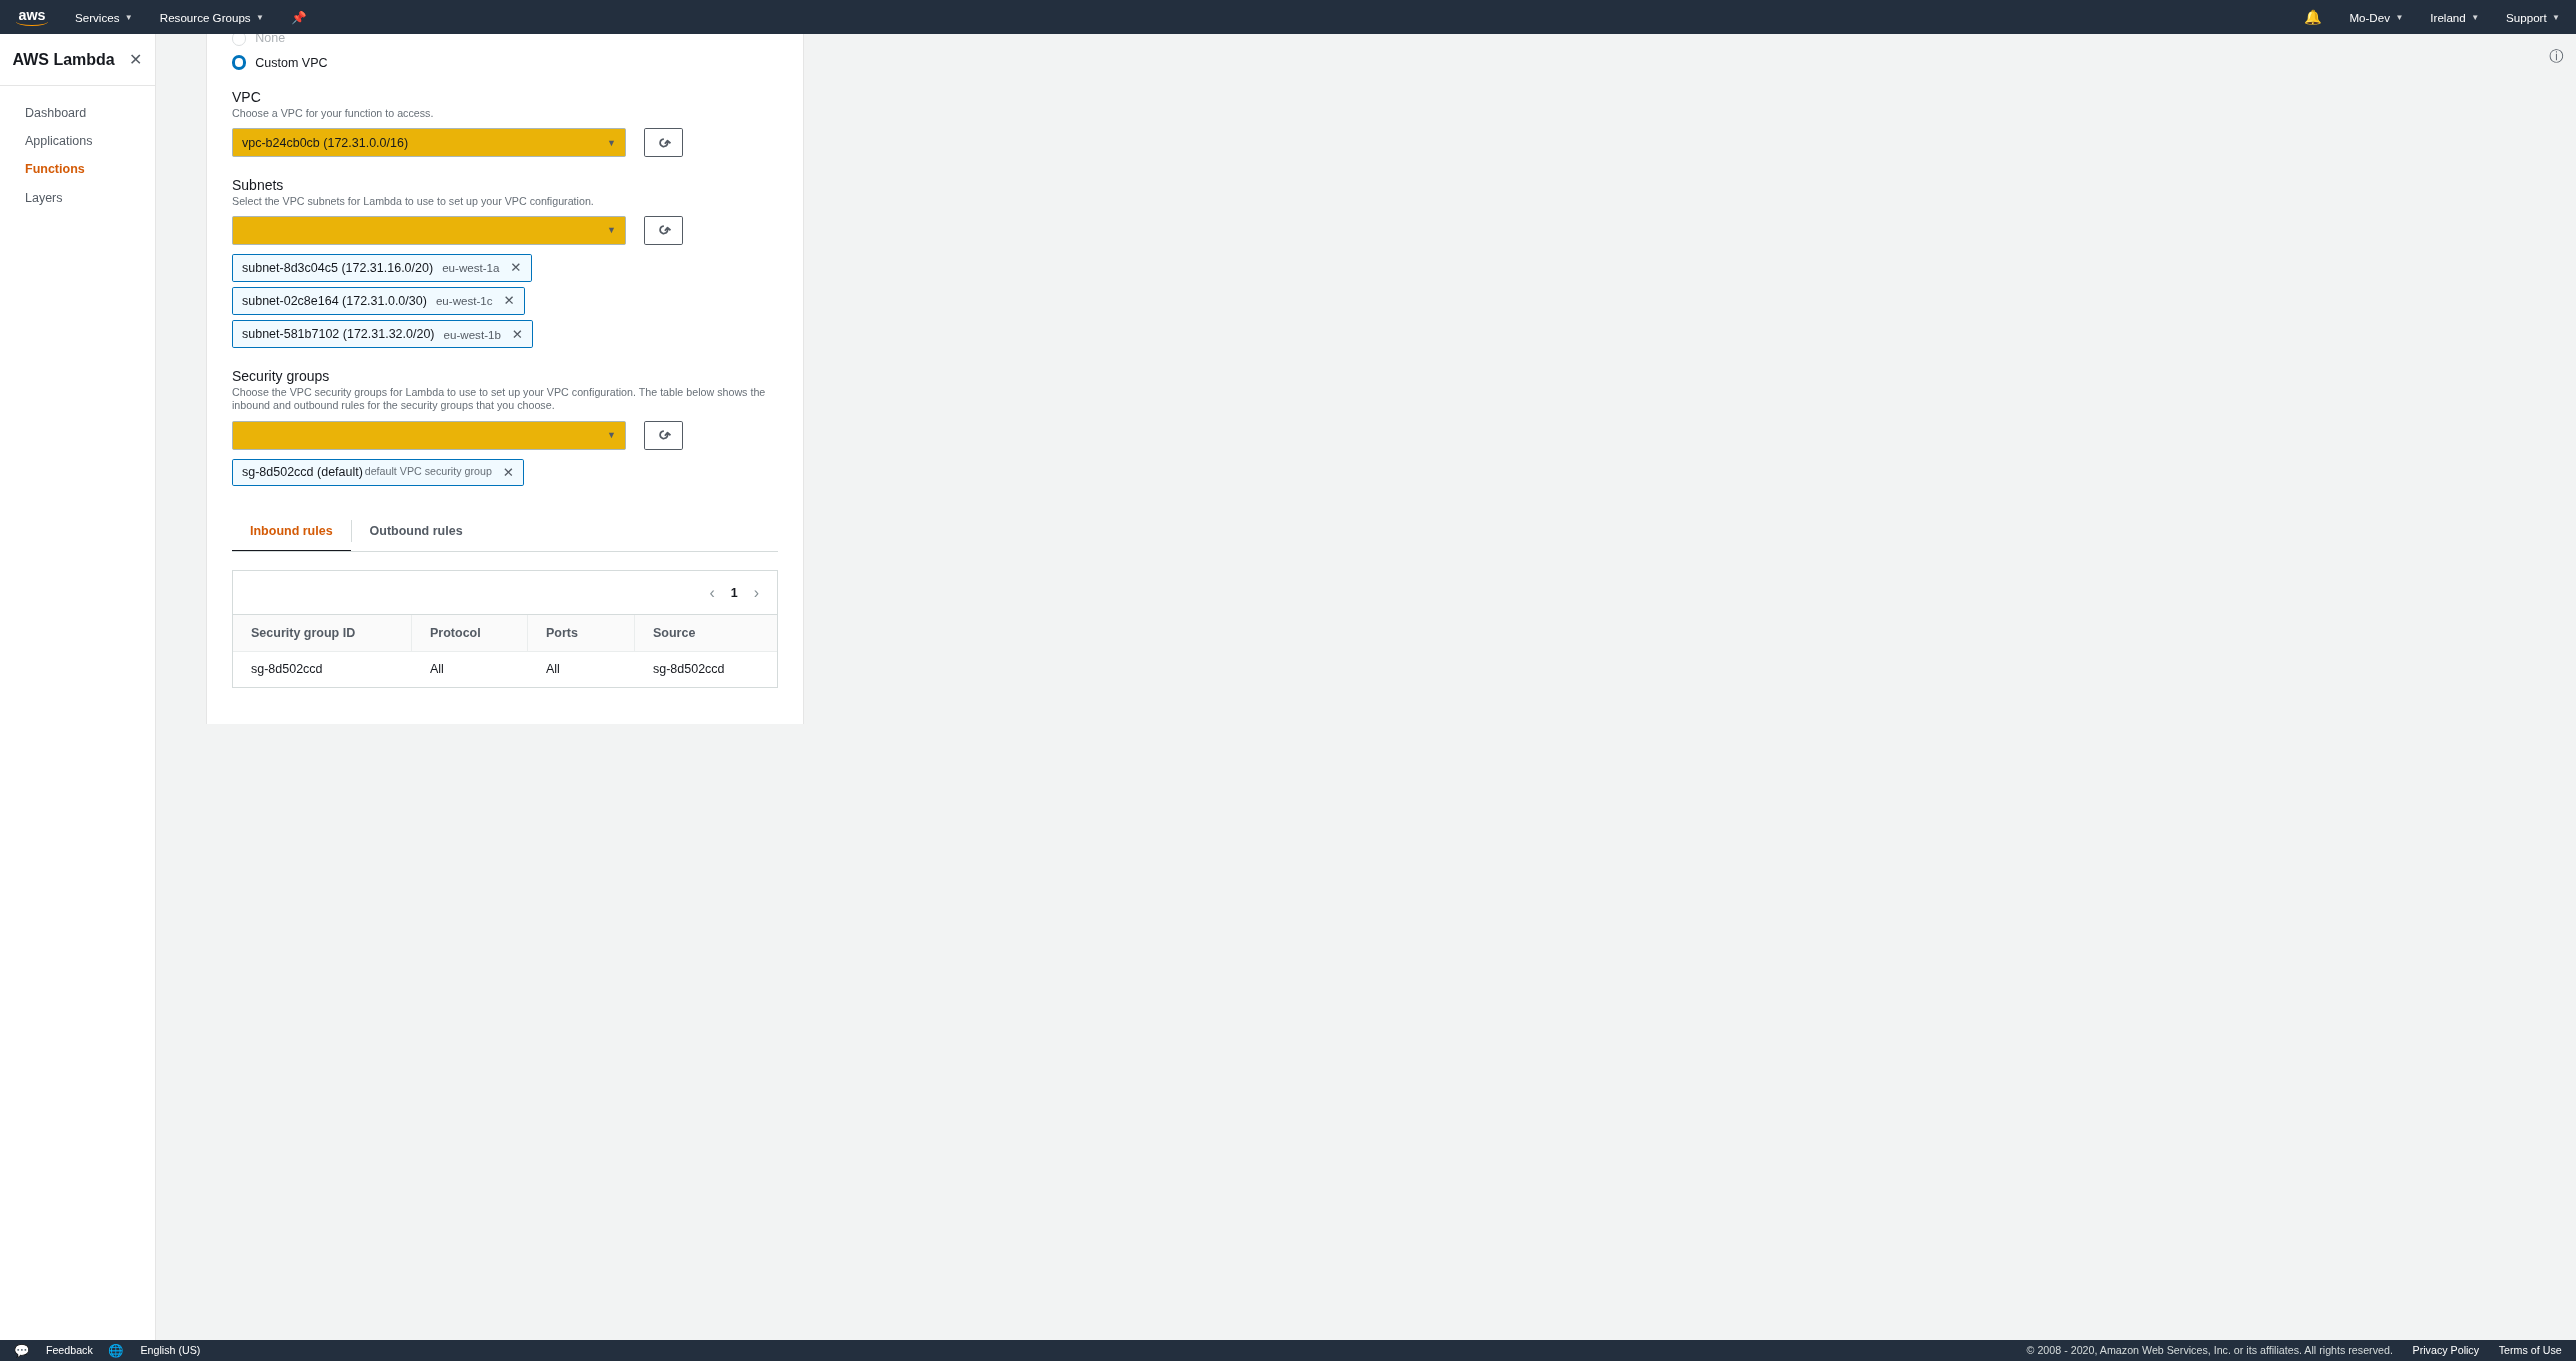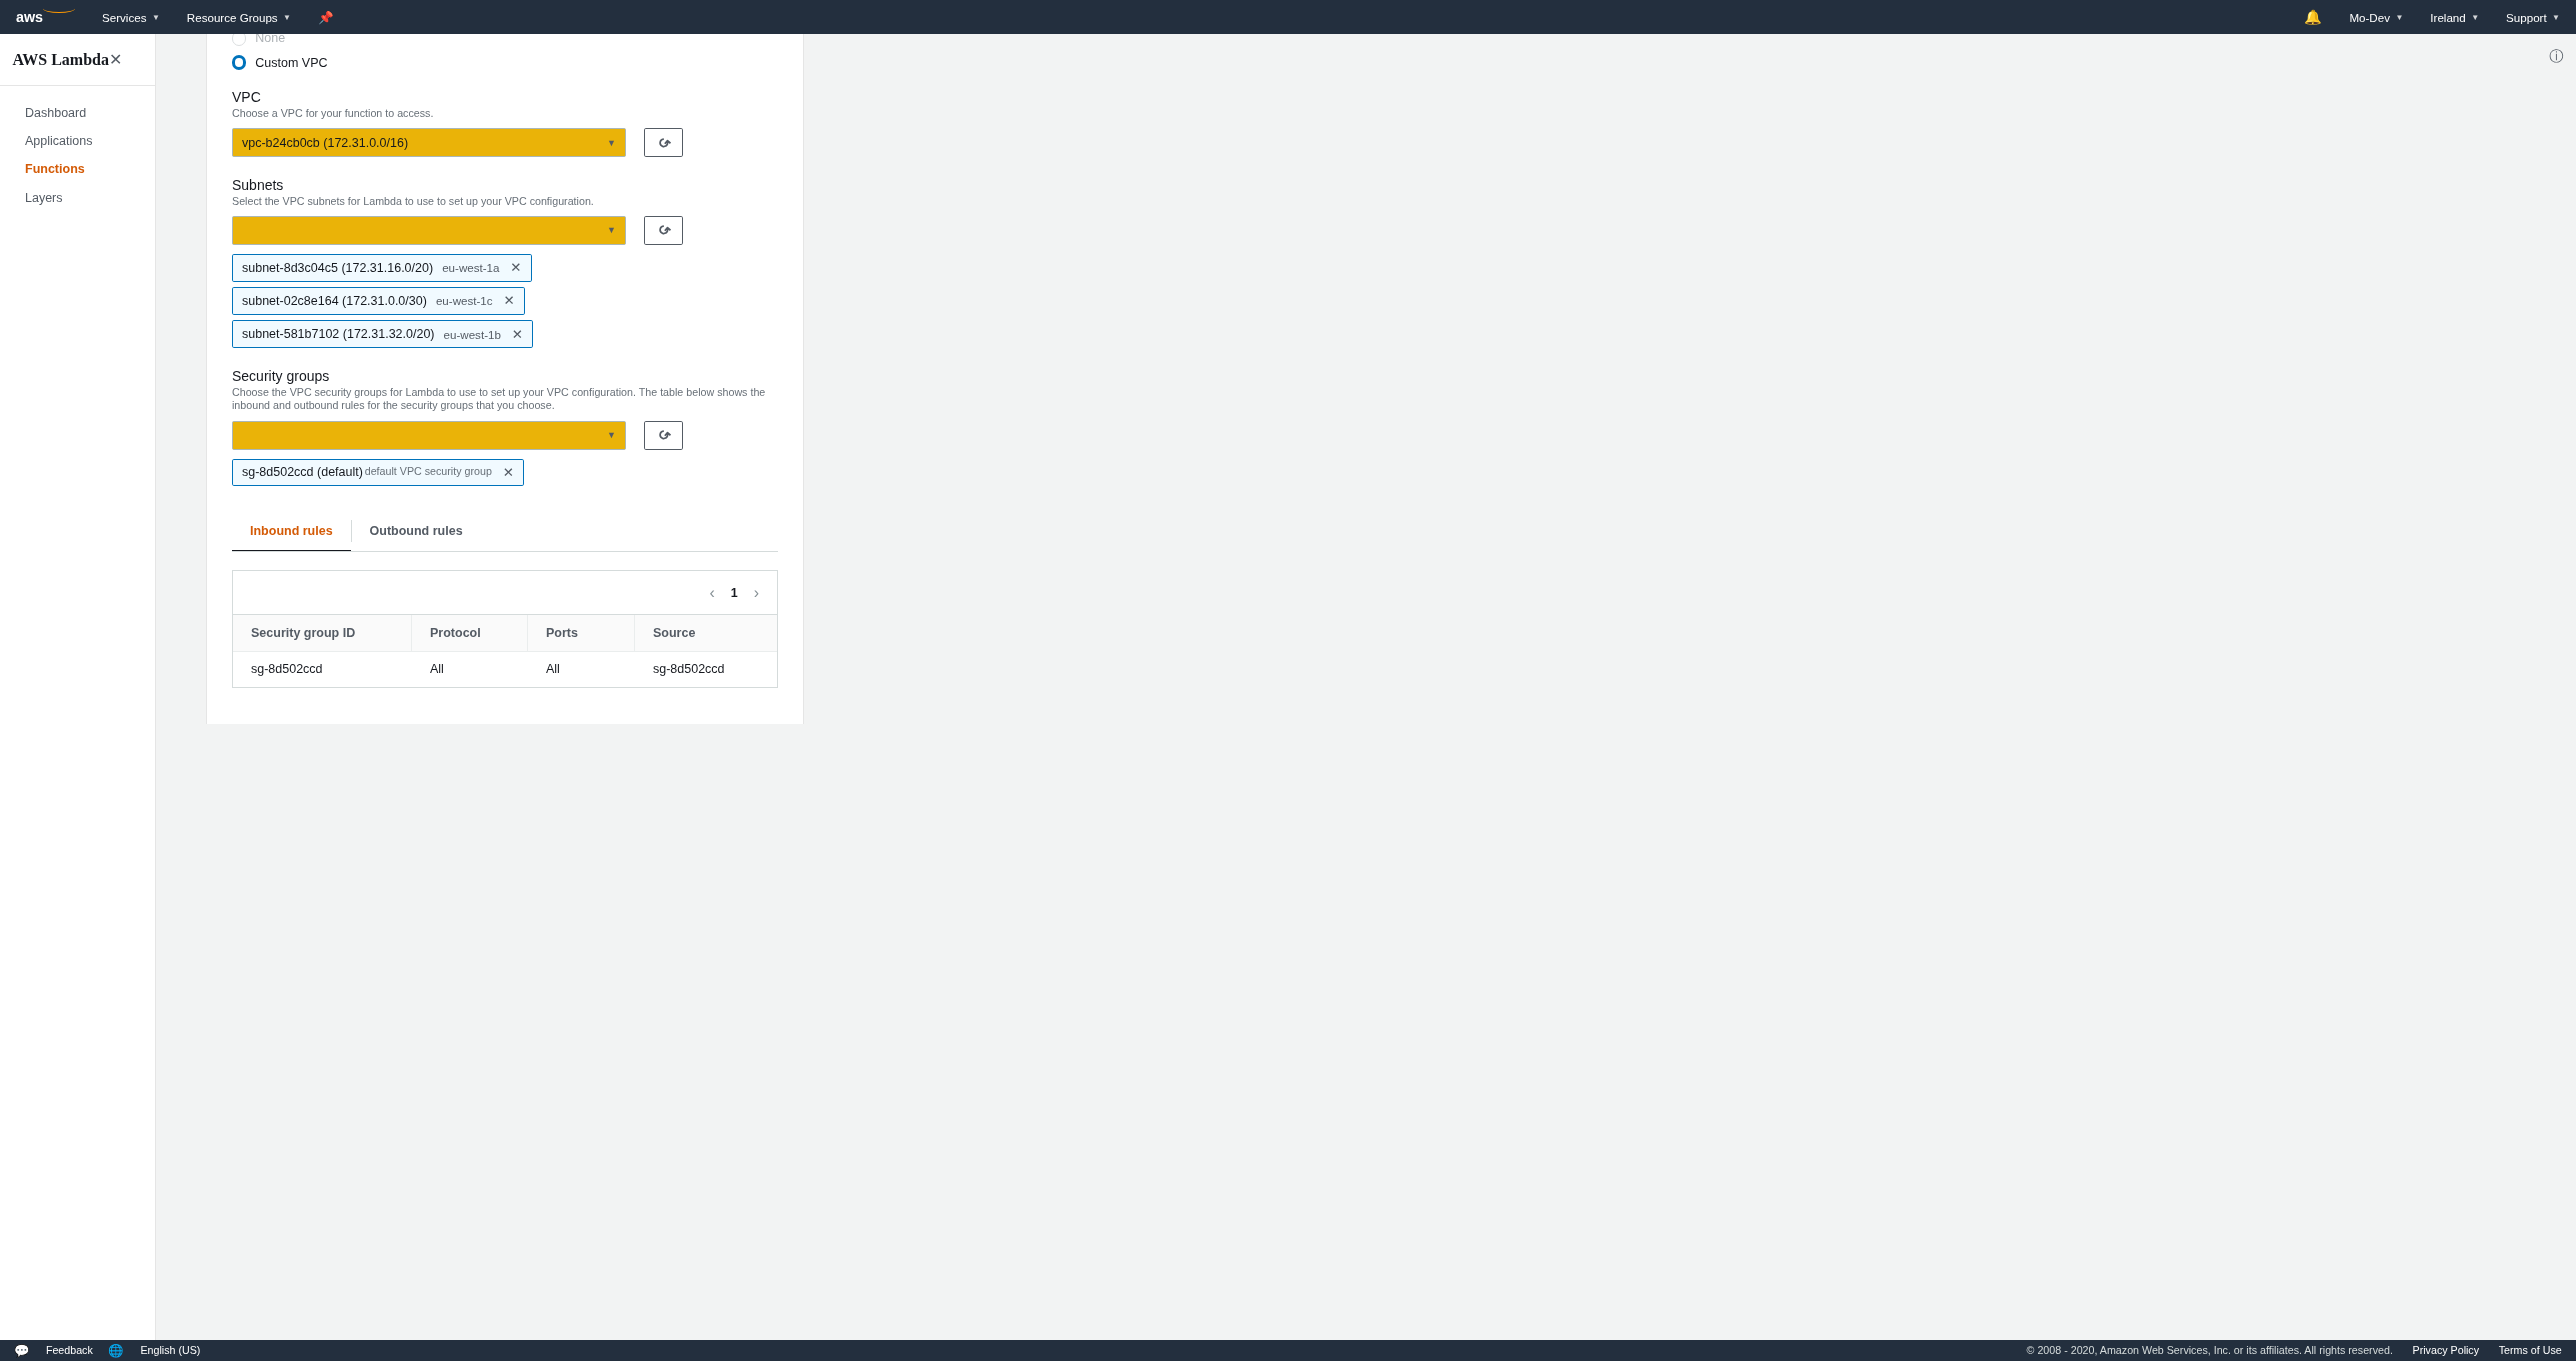--- a/index.html
+++ b/index.html
@@ -12,21 +12,21 @@
   .brand-underline { width: 32px; height: 9px; border-bottom: 1.8px solid #ff9900; border-radius: 0 0 50% 50%; margin-top:-5.4px;}
   .topnav .nav-item { display: flex; align-items: center; gap: 5.4px; cursor: pointer; }
   .topnav .spacer { flex: 1; }
   .topnav .caret { font-size: 8px; opacity: .8; }
   .topnav .star { color:#fff; font-size:12.5px; }
   .topnav .bell { font-size: 14.3px; }
 
   
   .mainwrap { flex: 1 1 auto; display: flex; min-height: 0; }
   .sidebar { width: 156px; background: #fff; border-right: 0.9px solid #e5e5e5; padding-top: 16px; }
-  .sidebar-title-row { display: flex; align-items: center; padding: 0 12.5px 16px 12.5px; border-bottom:0.9px solid #e5e5e5;font-family:Liberation Serif, serif;}
+  .sidebar-title-row { display: flex; align-items: center; justify-content: space-between; padding: 0 12.5px 16px 12.5px; border-bottom:0.9px solid #e5e5e5;}
   .sidebar-title { font-size: 16px; font-weight: 700; color:#16191f;}
   .sidebar-close { font-size: 16px; color:#545b64; cursor:pointer; }
   .sidebar-nav { padding: 12.5px 0; }
   .sidebar-link { display:block; padding: 7.2px 25px; color:#545b64; font-size:12.5px; cursor:pointer; }
   .sidebar-link.active { color:#d45b07; font-weight:700; }
 
   .content-outer { flex: 1; overflow-y: auto; position: relative; background:#f2f3f3;}
   .content-pane { background:#fff; margin: 0 0 0 0; border-left:0.9px solid #e5e5e5; border-right:0.9px solid #e5e5e5; width: 598px; min-height: 100%; padding: 0 25px 36px 25px; }
   
   .content-holder { padding-left: 50px; }
@@ -83,21 +83,21 @@
   .footer .right { margin-left:auto; display:flex; gap:19.7px; align-items:center;}
   .footer a { color:#fff; text-decoration:none;}
   .footer .copy { color:#d5dbdb;}
   .footer .globe { font-size:12.5px;}
   .footer .bubble { font-size:12.5px;}
 </style>
 </head>
 <body>
 
 <div class="topnav">
-  <div style="display:flex;flex-direction:row;line-height:1;">
+  <div style="display:flex;flex-direction:column;align-items:center;line-height:1;">
     <span class="brand">aws</span>
     <span class="brand-underline"></span>
   </div>
   <div class="nav-item">
     <span>Services</span>
     <span class="caret">▼</span>
   </div>
   <div class="nav-item">
     <span>Resource Groups</span>
     <span class="caret">▼</span>

